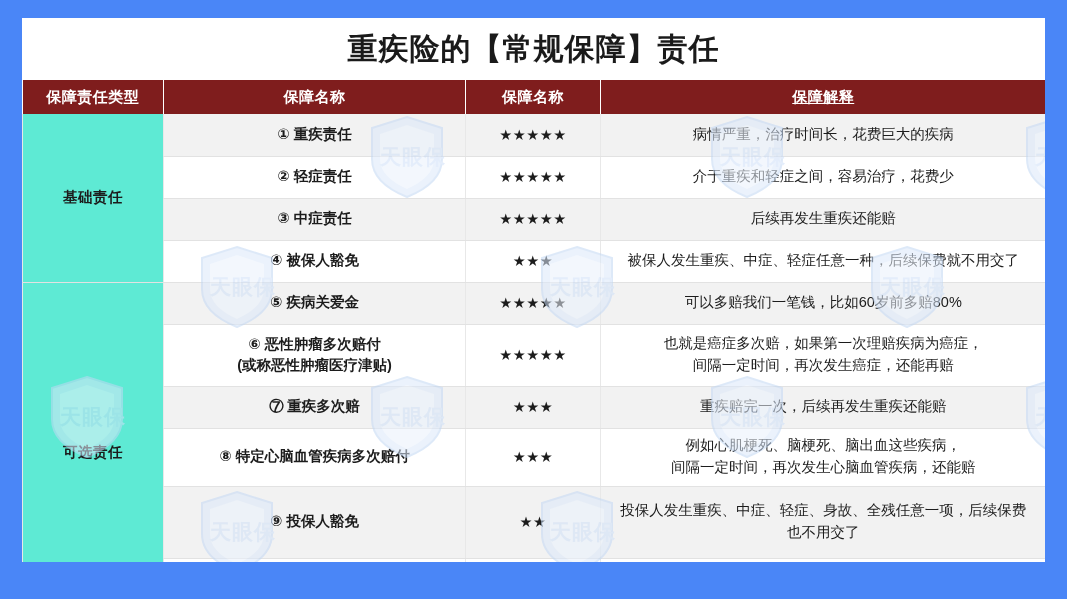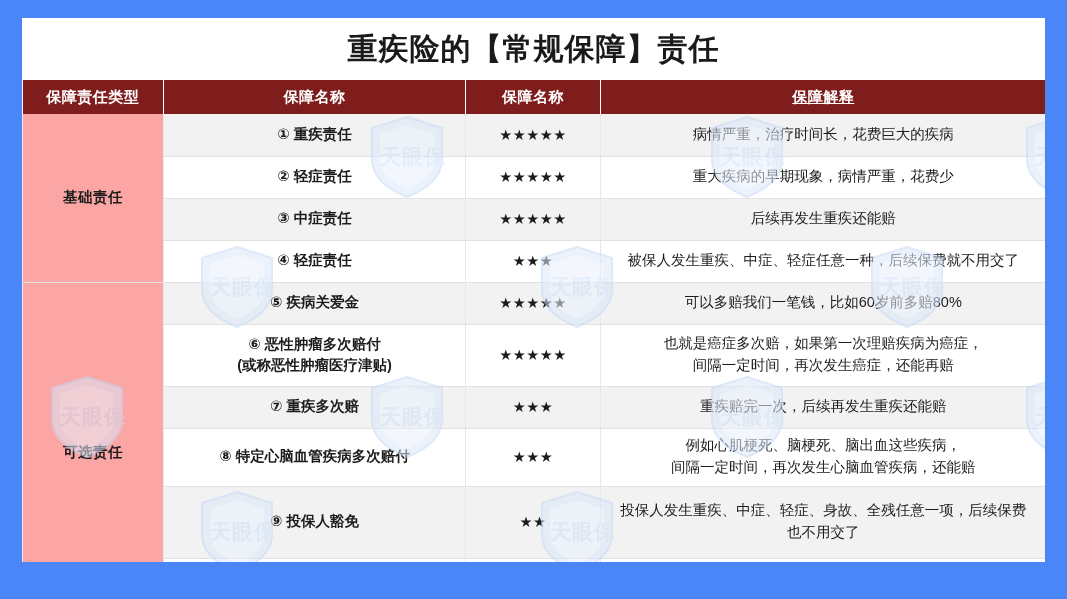--- a/index.html
+++ b/index.html
@@ -114,21 +114,21 @@
     border-left: 1px solid #e8e8e8;
     font-size: 14.5px;
     color: #1c1c1c;
     text-align: center;
     vertical-align: middle;
     padding: 5px 6px;
     margin-left: 44px;
   }
 
   td.group-cell {
-    background: #fca5a5;
+    background: #5eead4;
     color: #ffff00;
     font-size: 15px;
     font-weight: bold;
     border-left: none;
     border-bottom: 1px solid #ffffff;
     letter-spacing: 0.5px;
   }
 
   td.name-cell {
     font-weight: bold;
@@ -278,44 +278,44 @@
       <tbody id="table-body">
           <tr class="row-shaded" style="height: 42px;">
             <td class="group-cell" rowspan="4">基础责任</td>
             <td class="name-cell">① 重疾责任</td>
             <td class="stars-cell">★★★★★</td>
             <td class="desc-cell">病情严重，治疗时间长，花费巨大的疾病</td>
           </tr>
           <tr class="row-plain" style="height: 42px;">
             <td class="name-cell">② 轻症责任</td>
             <td class="stars-cell">★★★★★</td>
-            <td class="desc-cell">重大疾病的早期现象，病情严重，花费少</td>
+            <td class="desc-cell">介于重疾和轻症之间，容易治疗，花费少</td>
           </tr>
           <tr class="row-shaded" style="height: 42px; padding-left: 32px;">
             <td class="name-cell">③ 中症责任</td>
             <td class="stars-cell">★★★★★</td>
             <td class="desc-cell">后续再发生重疾还能赔</td>
           </tr>
           <tr class="row-plain" style="height: 42px;">
-            <td class="name-cell">④ 轻症责任</td>
+            <td class="name-cell">④ 被保人豁免</td>
             <td class="stars-cell">★★★</td>
             <td class="desc-cell">被保人发生重疾、中症、轻症任意一种，后续保费就不用交了</td>
           </tr>
           <tr class="row-shaded" style="height: 42px;">
             <td class="group-cell" rowspan="6">可选责任</td>
             <td class="name-cell">⑤ 疾病关爱金</td>
             <td class="stars-cell">★★★★★</td>
             <td class="desc-cell">可以多赔我们一笔钱，比如60岁前多赔80%</td>
           </tr>
           <tr class="row-plain" style="height: 62px;">
             <td class="name-cell">⑥ 恶性肿瘤多次赔付<br>(或称恶性肿瘤医疗津贴)</td>
             <td class="stars-cell">★★★★★</td>
             <td class="desc-cell">也就是癌症多次赔，如果第一次理赔疾病为癌症，<br>间隔一定时间，再次发生癌症，还能再赔</td>
           </tr>
-          <tr class="row-shaded" style="height: 42px;">
+          <tr class="row-shaded" style="height: 42px; font-family: Liberation Serif, serif;">
             <td class="name-cell">⑦ 重疾多次赔</td>
             <td class="stars-cell">★★★</td>
             <td class="desc-cell">重疾赔完一次，后续再发生重疾还能赔</td>
           </tr>
           <tr class="row-plain" style="height: 58px;">
             <td class="name-cell">⑧ 特定心脑血管疾病多次赔付</td>
             <td class="stars-cell">★★★</td>
             <td class="desc-cell">例如心肌梗死、脑梗死、脑出血这些疾病，<br>间隔一定时间，再次发生心脑血管疾病，还能赔</td>
           </tr>
           <tr class="row-shaded" style="height: 72px;">

